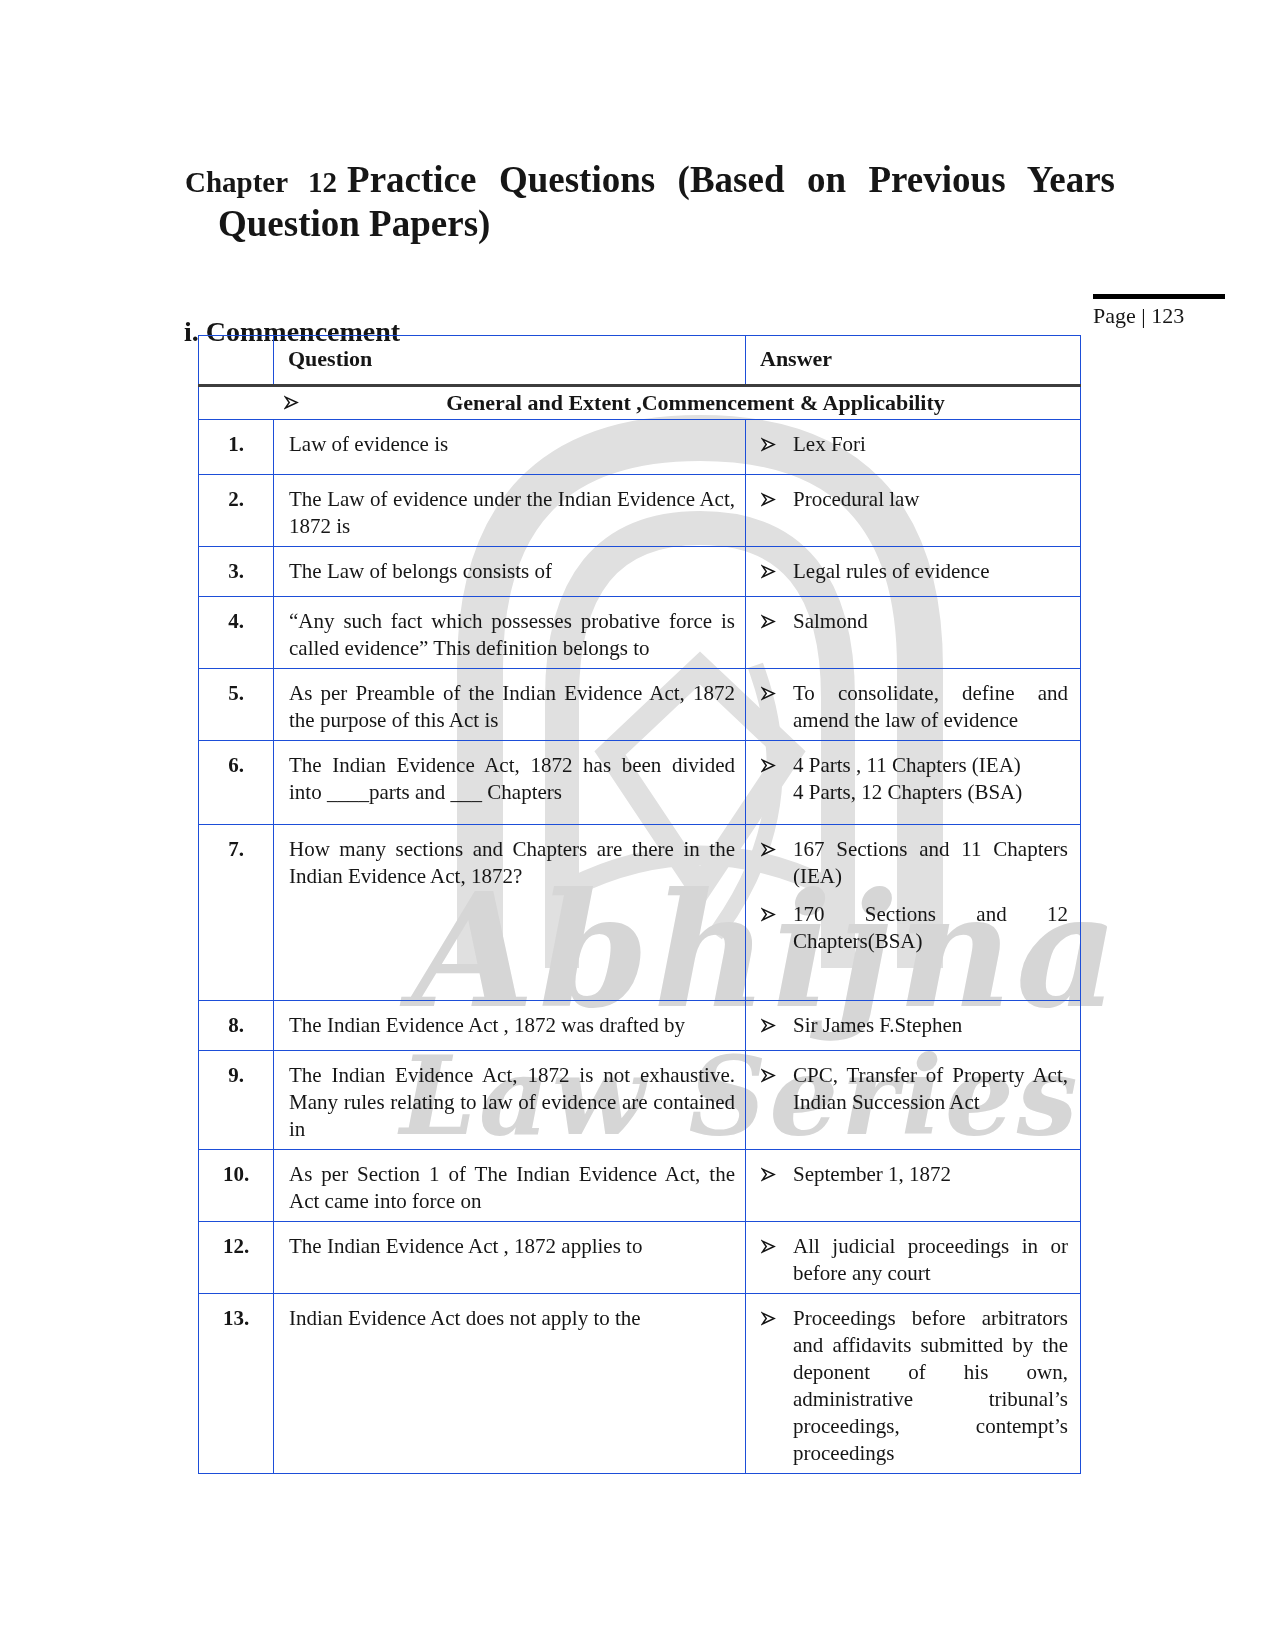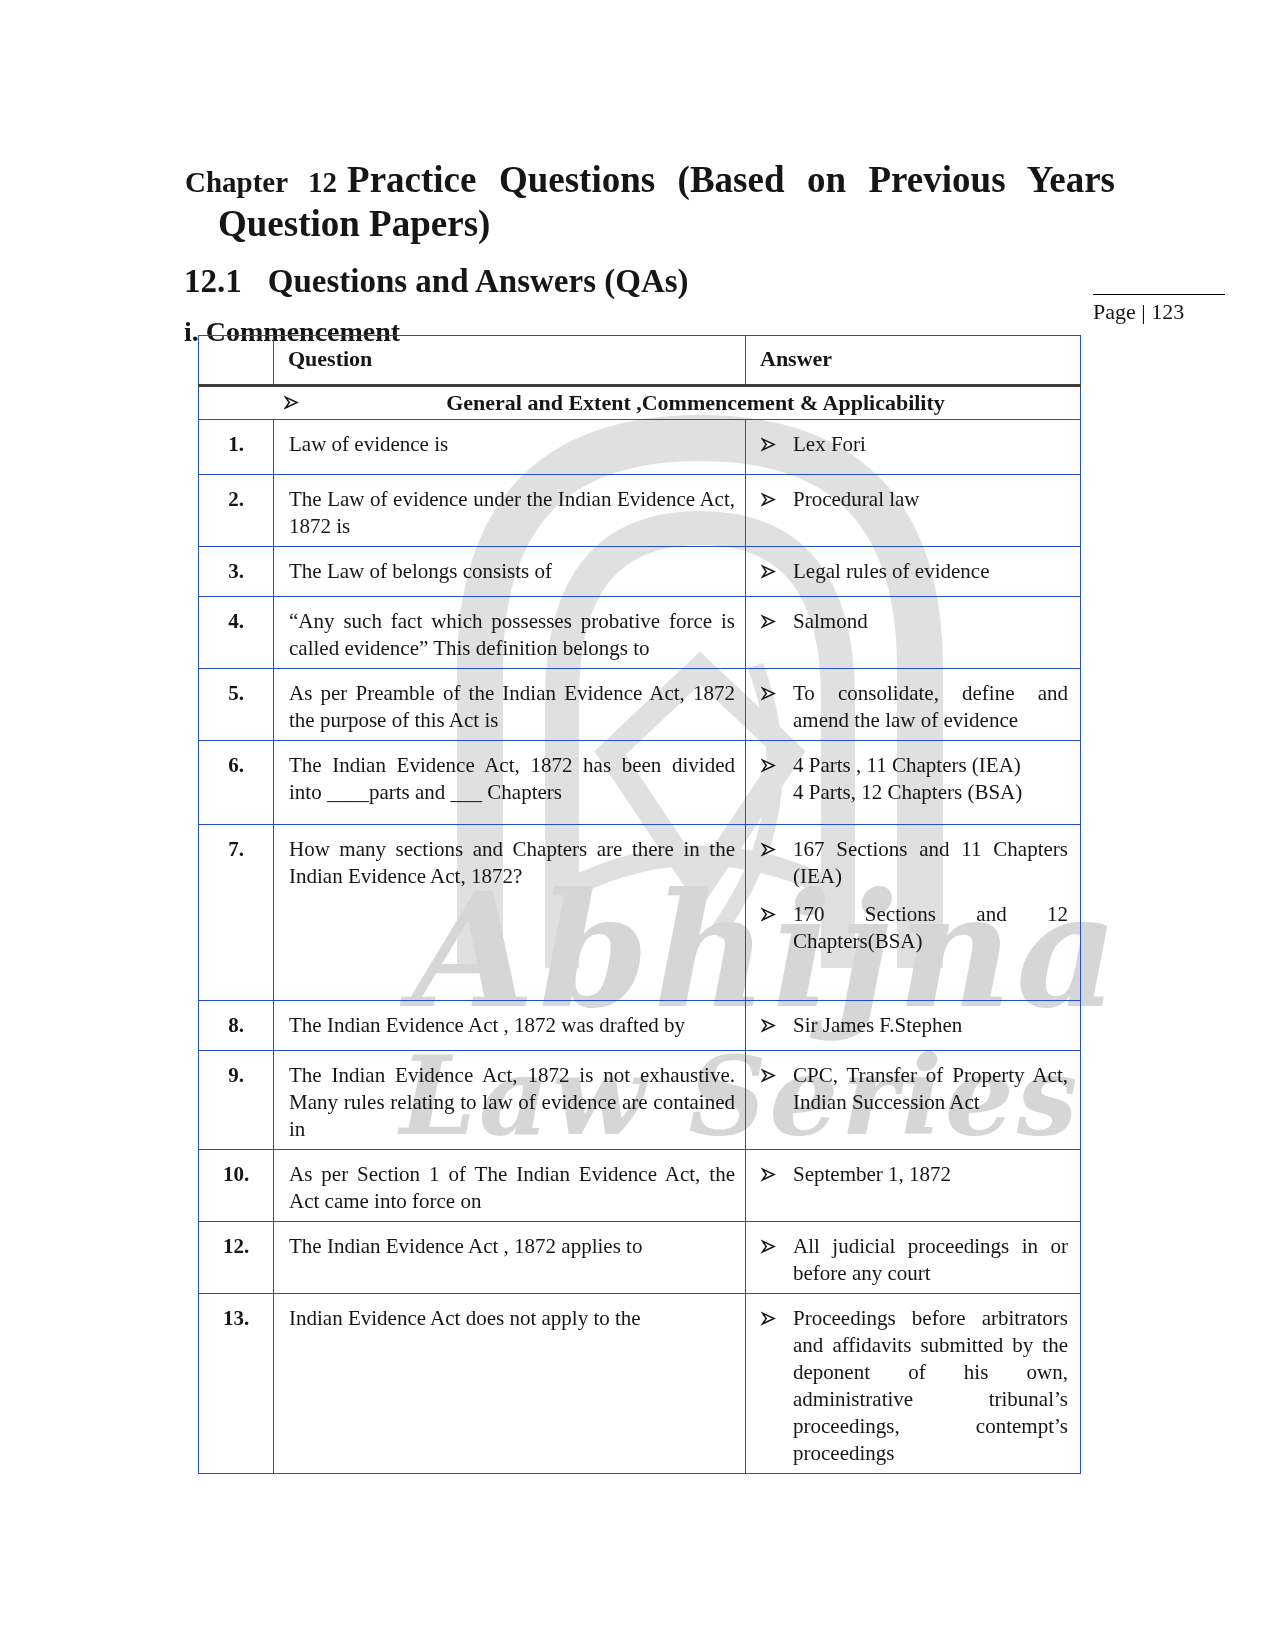--- a/index.html
+++ b/index.html
@@ -19,21 +19,21 @@
 
   .h-chapter{position:absolute;left:185px;top:134px;width:897px;
              font-weight:bold;font-size:37px;line-height:41px;
              text-align:justify;padding-left:33px;text-indent:-33px;}
   .h-chapter .ch-label{font-size:29px;margin-right:10px;}
   .h-section{position:absolute;left:184px;top:236px;font-weight:bold;font-size:33px;}
   .h-section .sec-num{margin-right:26px;}
   .h-sub{position:absolute;left:184px;top:288px;font-weight:bold;font-size:28px;}
 
   .page-no{position:absolute;left:1093px;top:294px;width:132px;
-           border-top:1px solid #000000;padding-top:4px;font-size:22px;}
+           border-top:5px solid #000000;padding-top:4px;font-size:22px;}
 
   
   table.qa{position:absolute;left:198px;top:335px;width:882px;
            border-collapse:collapse;table-layout:fixed;font-size:21px;}
   table.qa col.c-num{width:75px;}
   table.qa col.c-q{width:472px;}
   table.qa col.c-a{width:335px;}
   table.qa th,table.qa td{border:1px solid #1d4ed8;vertical-align:top;
                           background:transparent;}
   table.qa thead th{font-weight:bold;text-align:left;font-size:22px;
@@ -72,21 +72,20 @@
     </g>
   </svg>
 </div>
 <div class="wm wm-script wm-name">Abhijna</div>
 <div class="wm wm-script wm-series">Law Series</div>
 
 <div class="layer">
 
   <h1 class="h-chapter"><span class="ch-label">Chapter 12</span><span>Practice Questions (Based on Previous Years Question Papers)</span></h1>
 
-  <h2 class="h-section"><span class="sec-num">12.1</span><span>Questions and Answers (QAs)</span></h2>
 
   <h3 class="h-sub">i. Commencement</h3>
 
   <div class="page-no">Page | 123</div>
 
   <table class="qa">
     <colgroup>
         <col class="c-num">
         <col class="c-q">
         <col class="c-a">

